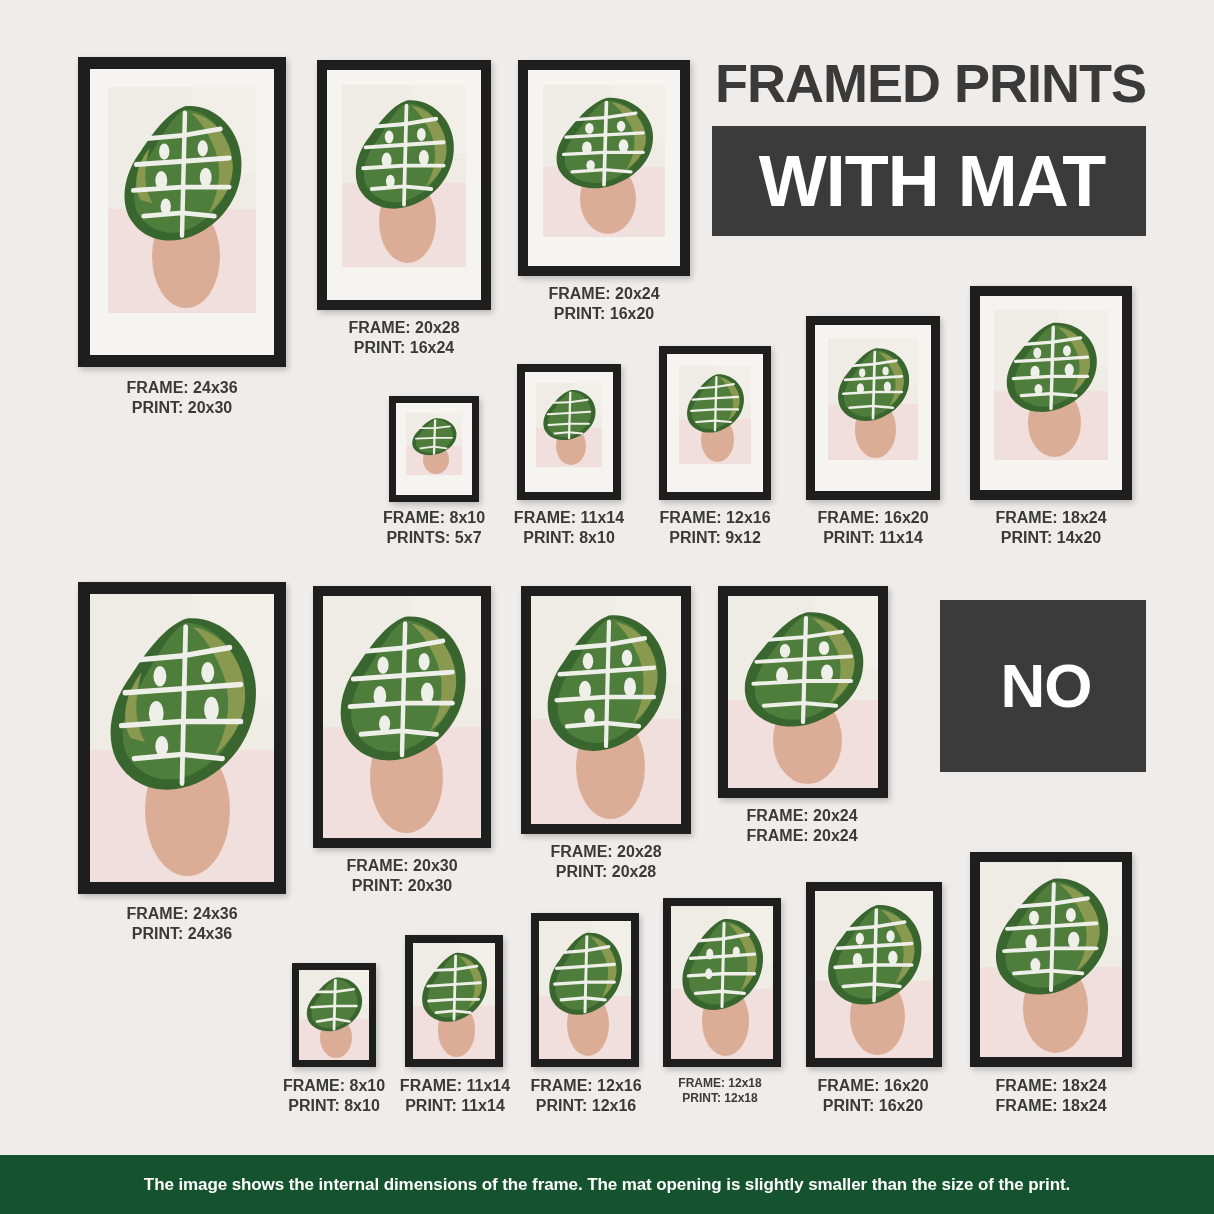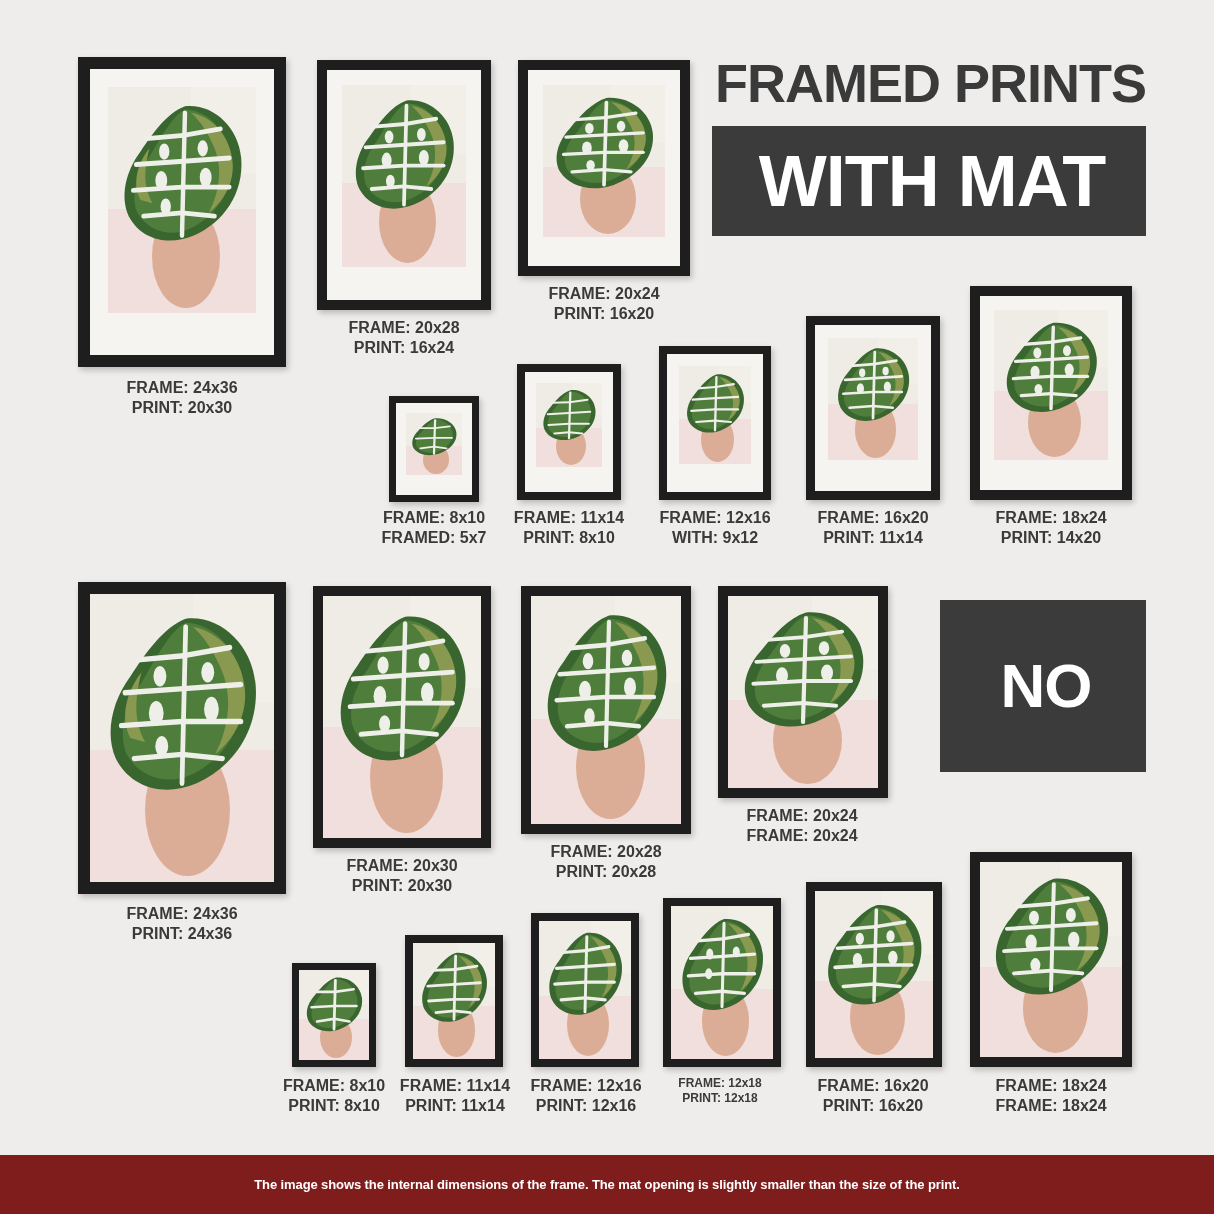--- a/index.html
+++ b/index.html
@@ -104,26 +104,26 @@
     white-space: nowrap;
   }
 
   
   #footer {
     position: absolute;
     left: 0;
     bottom: 0;
     width: 1214px;
     height: 59px;
-    background: #7f1d1d;
+    background: #14532d;
     color: #ffffff;
     display: flex;
     align-items: center;
     justify-content: center;
-    font-size: 13px;
+    font-size: 17px;
     font-weight: bold;
     letter-spacing: -0.1px;
   }
 </style>
 </head>
 <body>
 
 <div id="stage">
 
   <div class="heading-dark" style="left:715px; top:52px; font-size:54px;">FRAMED PRINTS</div>
@@ -292,21 +292,21 @@
             <path d="M50 56 L82 56"></path>
               <path d="M50 56 L18 58"></path>
               <path d="M50 76 L72 80"></path>
               <path d="M50 76 L26 80"></path>
           </g>
         </svg>
       </div>
     </div>
     <div class="caption" style="left:378px; top:508px; width:112px; font-size:16px;">
       <div>FRAME: 8x10</div>
-      <div>FRAMED: 5x7</div>
+      <div>PRINTS: 5x7</div>
     </div>
   </div>
 
   <div class="unit">
     <div class="frame" style="left:517px; top:364px; width:104px; height:136px;"></div>
     <div class="mat" style="left:525px; top:372px; width:88px; height:120px;">
       <div class="art" style="left:11px; top:11px; width:66px; height:84px;">
         <div class="bg-top"></div>
         <div class="bg-white"></div>
         <div class="bg-pink"></div>
@@ -365,21 +365,21 @@
               <path d="M50 62 L82 62"></path>
             <path d="M50 62 L17 64"></path>
               <path d="M50 78 L72 80"></path>
               <path d="M50 78 L24 80"></path>
           </g>
         </svg>
       </div>
     </div>
     <div class="caption" style="left:650px; top:508px; width:130px; font-size:16px;">
       <div>FRAME: 12x16</div>
-      <div>WITH: 9x12</div>
+      <div>PRINT: 9x12</div>
     </div>
   </div>
 
   <div class="unit">
     <div class="frame" style="left:806px; top:316px; width:134px; height:184px;"></div>
     <div class="mat" style="left:815px; top:325px; width:116px; height:166px;">
       <div class="art" style="left:13px; top:13px; width:90px; height:122px;">
         <div class="bg-top"></div>
         <div class="bg-white"></div>
         <div class="bg-pink"></div>

